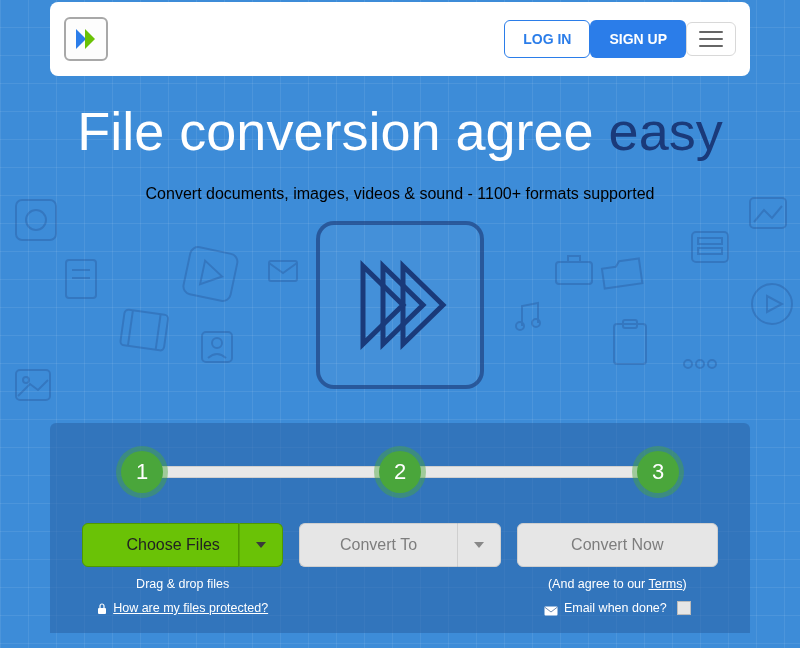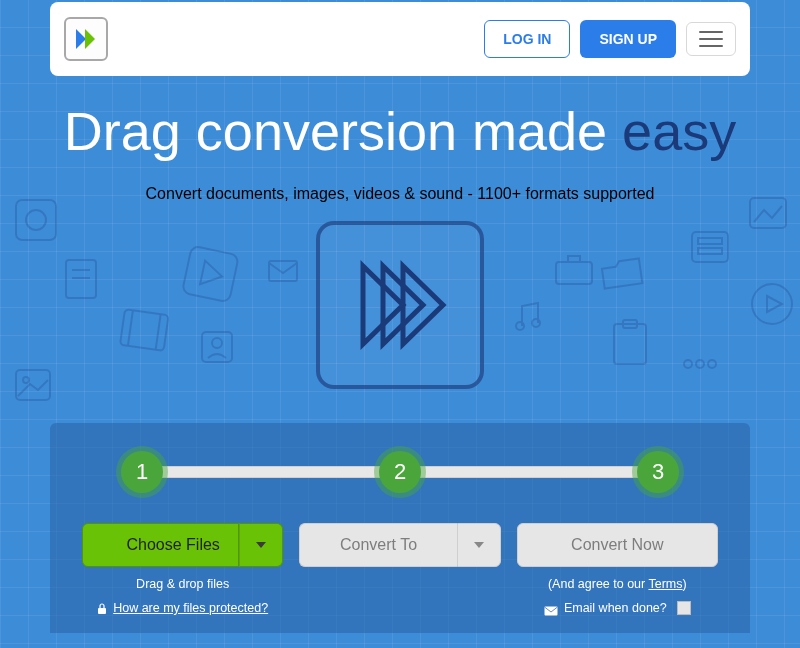--- a/index.html
+++ b/index.html
@@ -30,21 +30,21 @@
   width: 44px; height: 44px;
   border: 2px solid #a8a8a8;
   border-radius: 6px;
   display: flex; align-items: center; justify-content: center;
   background: #fdfdfd;
 }
 .brand-text { display: flex; flex-direction: column; line-height: 1; }
 .brand-name { font-size: 24px; font-weight: 700; letter-spacing: 1px; color: #222; }
 .brand-tm { font-size: 8px; vertical-align: super; color: #888; }
 .brand-tag { font-size: 13px; color: #555; margin-top: 2px; }
-.header-actions { display: flex; gap: 10px; align-items: center; }
+.header-actions { display: flex; align-items: center; }
 .btn {
   border-radius: 6px; font-size: 14px; font-weight: 600;
   padding: 10px 18px; cursor: pointer; border: 1px solid transparent;
 }
 .btn-outline { background: #fff; border: 1px solid #2b7de9; color: #2b7de9; }
 .btn-primary { background: #2b7de9; color: #fff; }
 .btn-hamburger {
   background: #fff; border: 1px solid #d8d8d8; color: #666;
   padding: 8px 12px; border-radius: 6px;
   display: flex; flex-direction: column; gap: 5px;
@@ -145,21 +145,21 @@
     <button class="btn-hamburger">
       <span></span>
         <span></span>
         <span></span>
     </button>
   </div>
 </div>
 
 <div class="hero">
   <h1 class="hero-title">
-    <span>Drag conversion made </span><span class="emph">easy</span>
+    <span>File conversion agree </span><span class="emph">easy</span>
   </h1>
   <p class="hero-sub">Convert documents, images, videos &amp; sound - 1100+ formats supported</p>
   <div class="bigicon">
     <svg width="110" height="110" viewBox="0 0 110 110">
       <path d="M18 16 L58 55 L18 94 Z" fill="none" stroke="#1a3a7a" stroke-width="5"></path>
       <path d="M38 16 L78 55 L38 94 Z" fill="none" stroke="#1a3a7a" stroke-width="5"></path>
       <path d="M58 16 L98 55 L58 94 Z" fill="none" stroke="#1a3a7a" stroke-width="5"></path>
     </svg>
   </div>
 </div>

